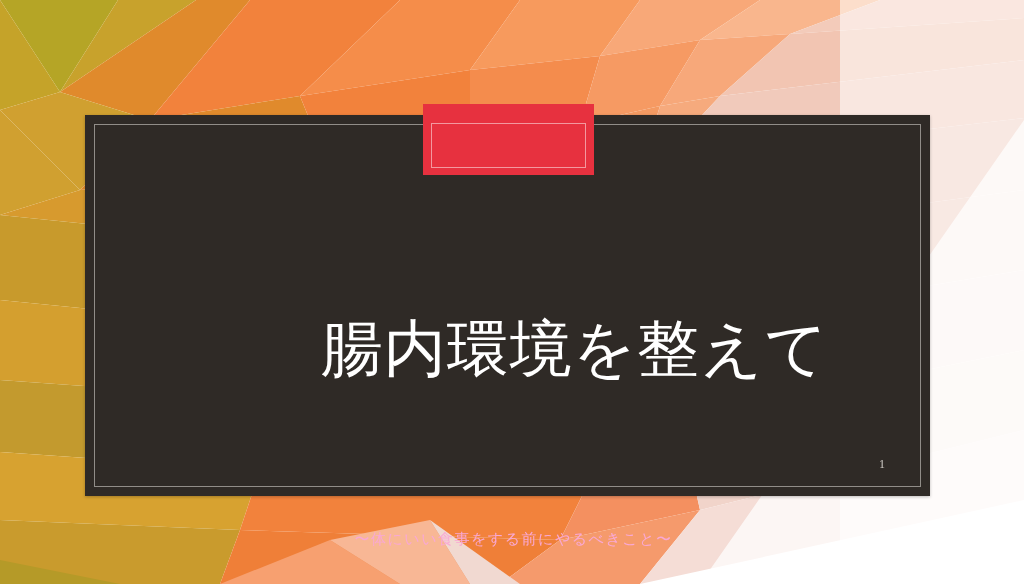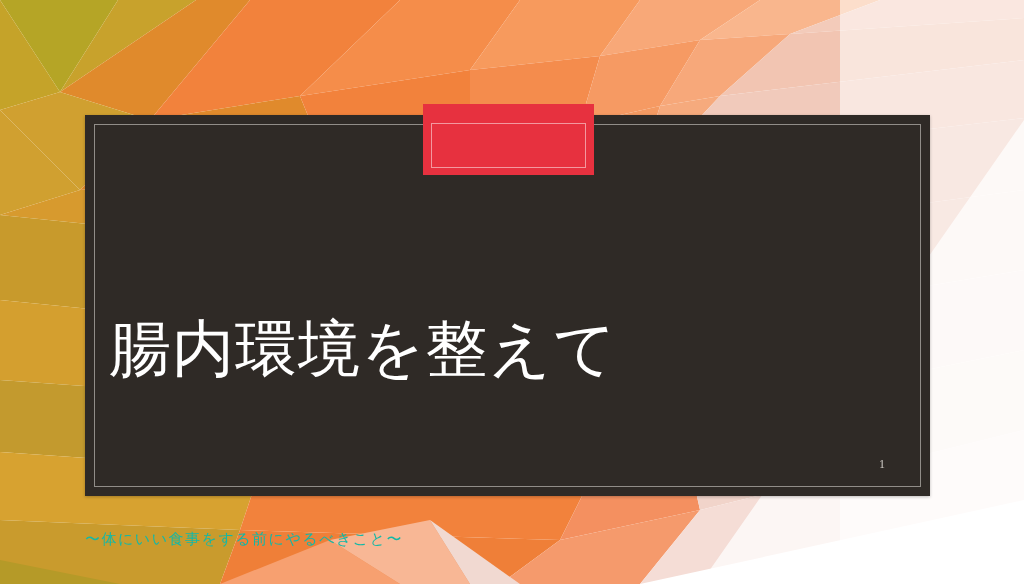--- a/index.html
+++ b/index.html
@@ -70,41 +70,40 @@
     border: 1px solid rgba(255,255,255,0.5);
     pointer-events: none;
   }
 
   
   #title-block {
     position: absolute;
     left: 0;
     top: 198px;
     width: 744px;
-    text-align: left;
+    text-align: right;
     z-index: 6;
-    padding-left: 24px;
   }
   .title-line {
     color: #ffffff;
     font-size: 62px;
     line-height: 72px;
     font-weight: 400;
     letter-spacing: 1px;
     white-space: nowrap;
     font-family: "DejaVu Sans", "Liberation Sans", sans-serif;
   }
 
   #subtitle {
     position: absolute;
-    left: 0;
+    left: 6px;
     top: 415px;
     width: 845px;
-    text-align: left;
-    color: #14b8a6;
+    text-align: center;
+    color: #f9a8d4;
     font-size: 15px;
     letter-spacing: 1.5px;
     font-family: "DejaVu Sans", "Liberation Sans", sans-serif;
     z-index: 6;
   }
 
   #page-number {
     position: absolute;
     right: 45px;
     bottom: 24px;

